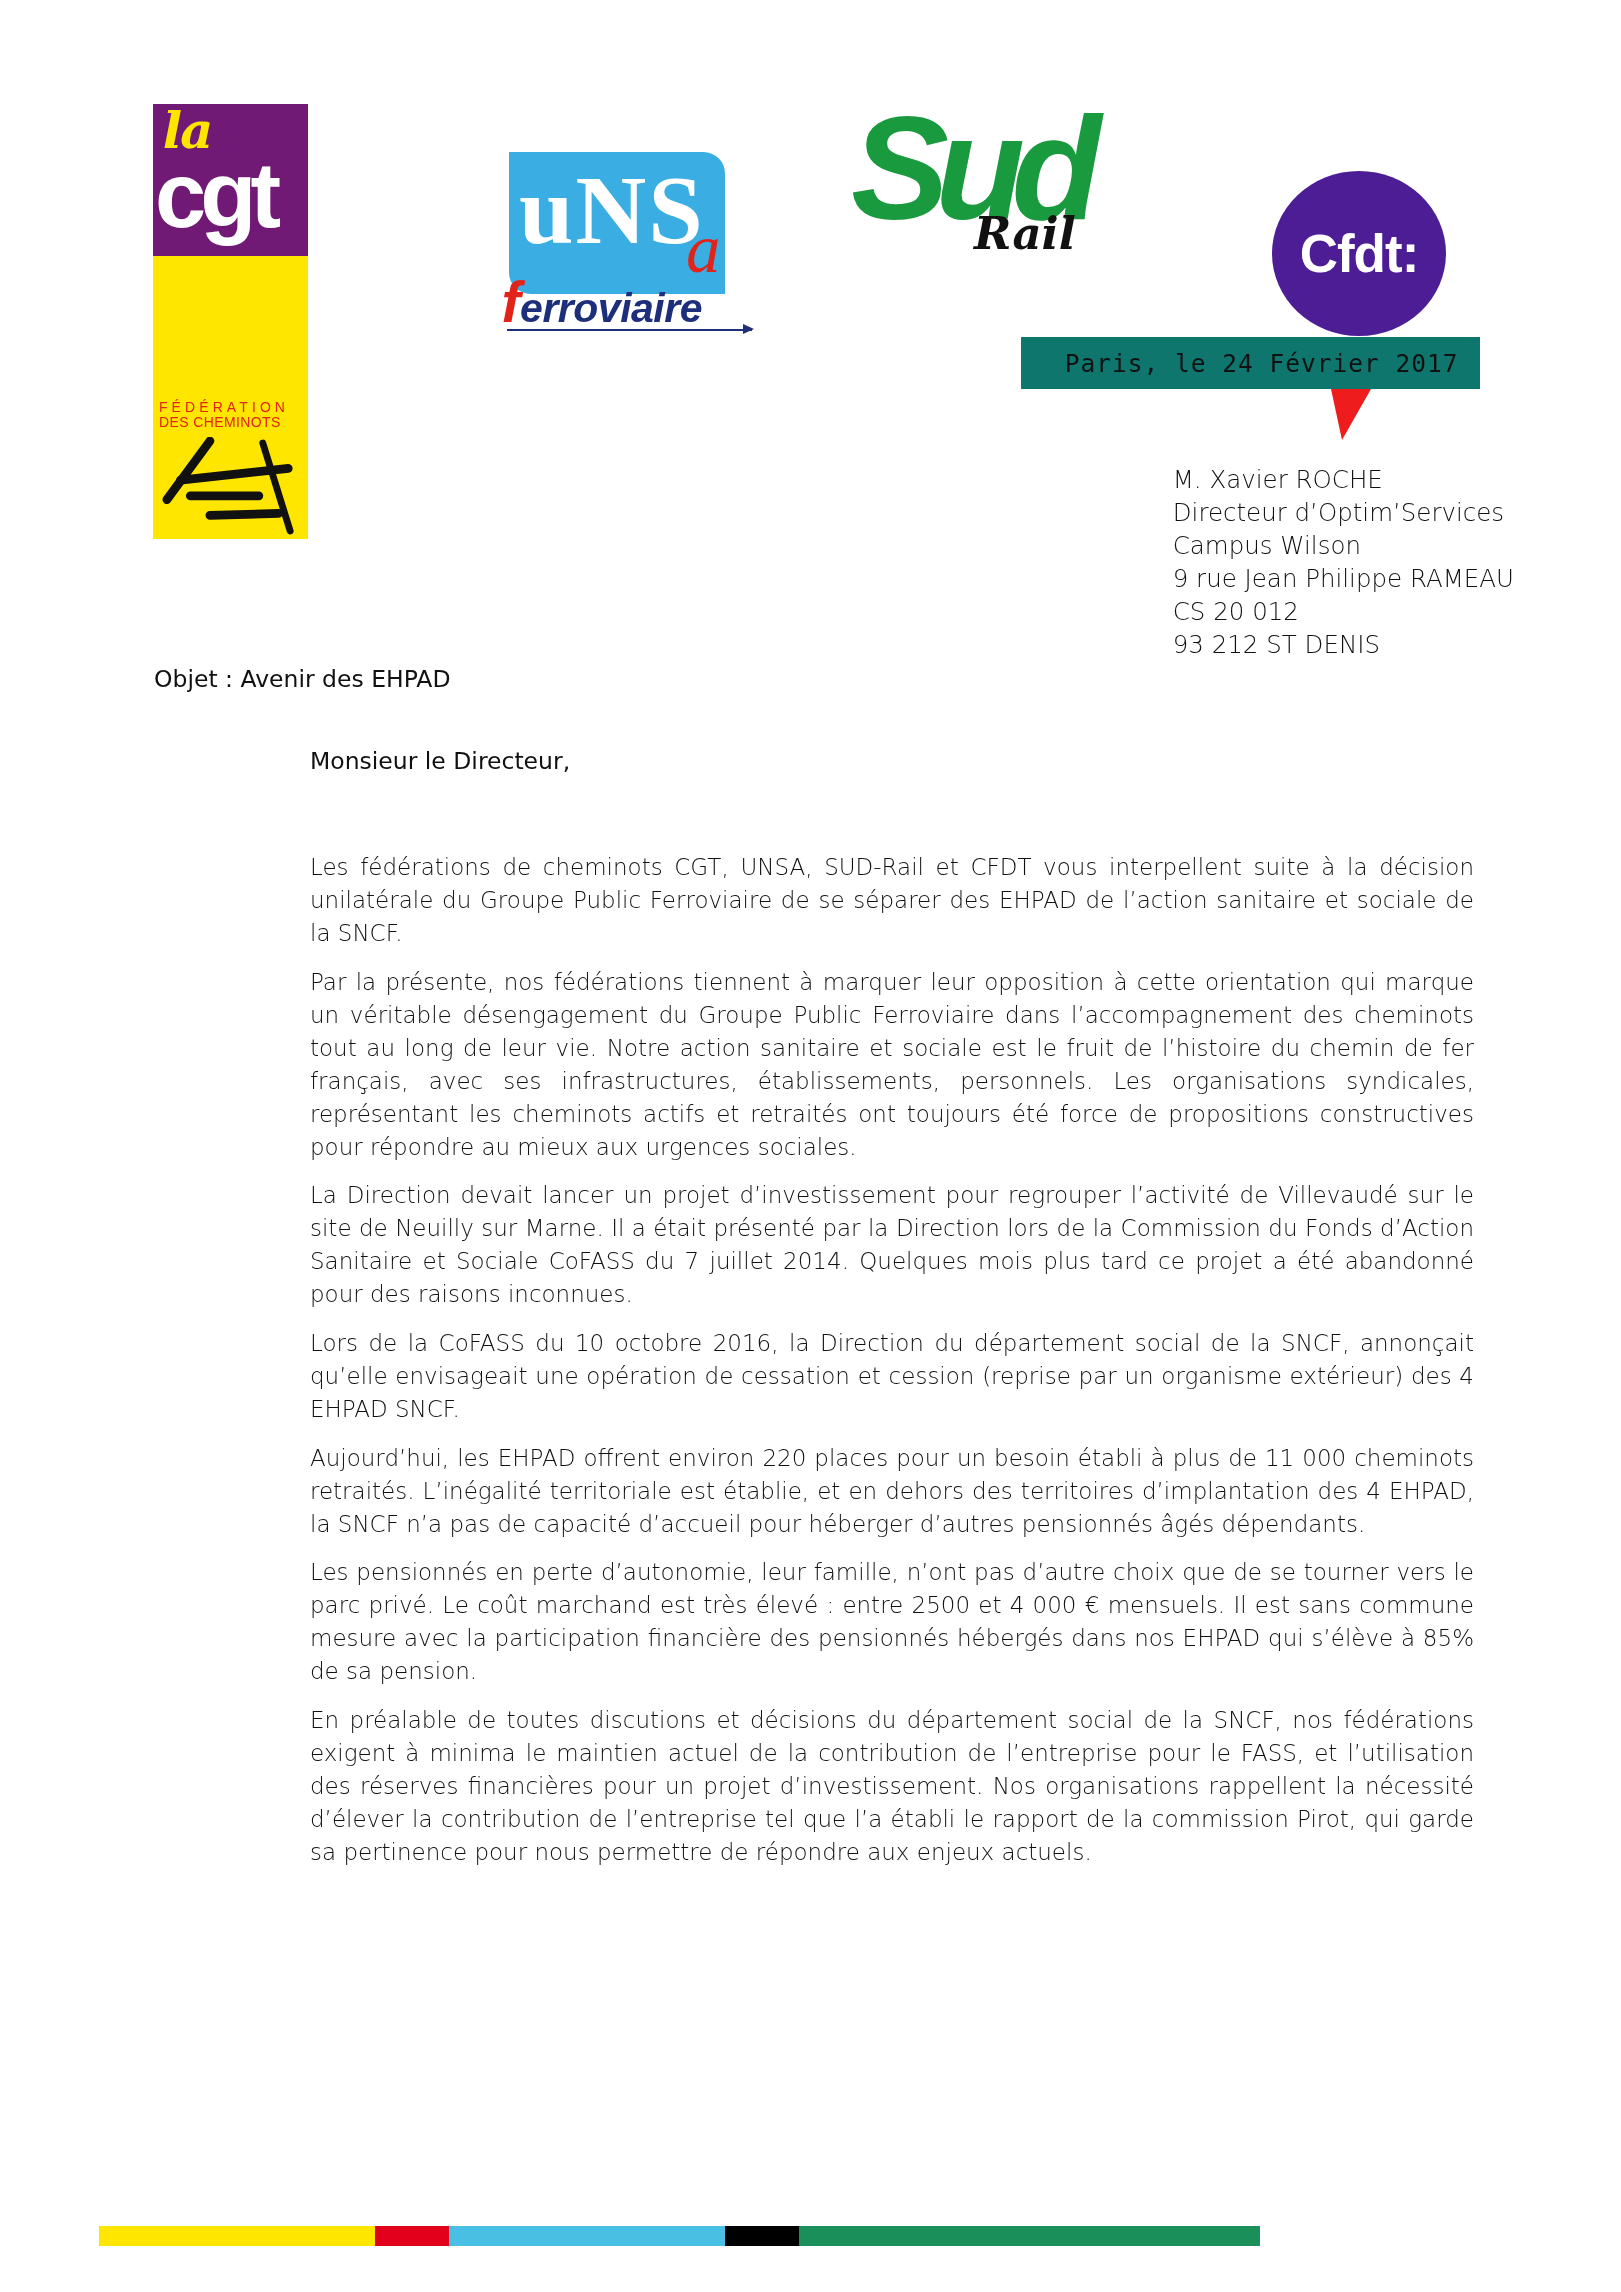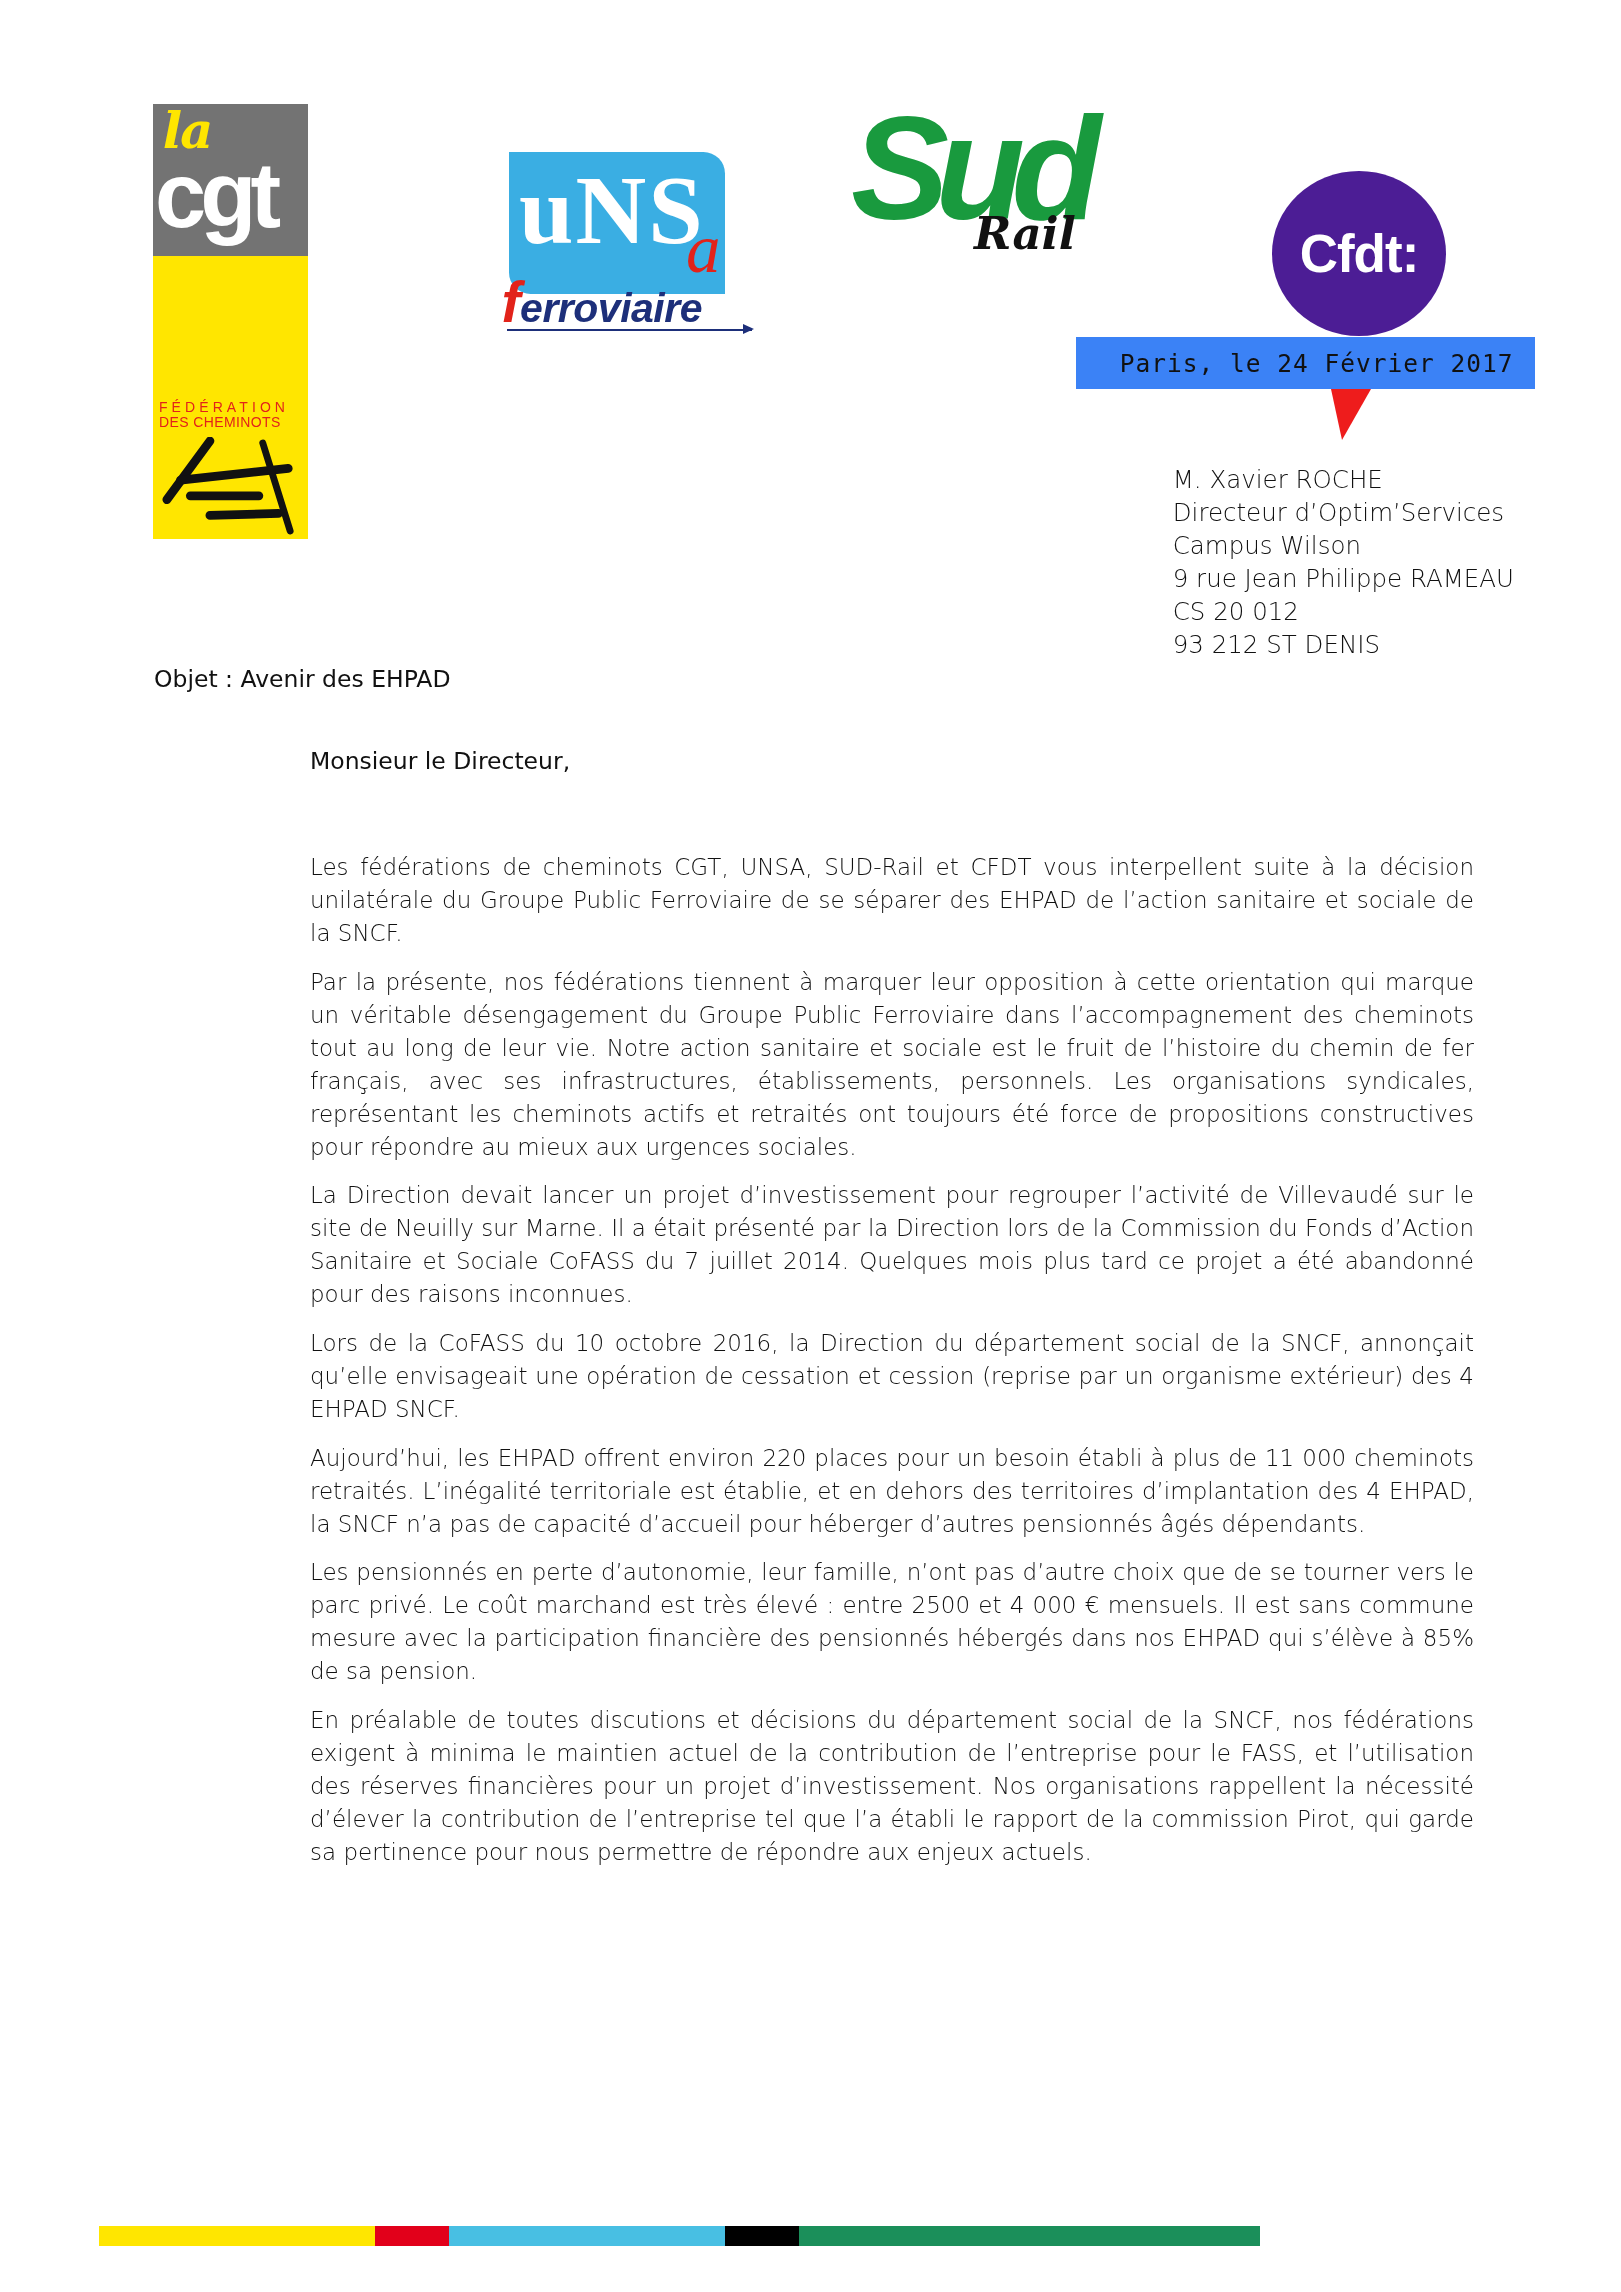--- a/index.html
+++ b/index.html
@@ -2,21 +2,21 @@
 <html><head>
 <meta charset="utf-8">
 <style>
   html, body { margin: 0; padding: 0; background: #ffffff; }
   body { width: 1621px; height: 2293px; position: relative; overflow: hidden;
          font-family: "DejaVu Sans", sans-serif; color: #111; }
   .abs { position: absolute; }
 
   
   .cgt { left: 153px; top: 104px; width: 155px; height: 435px; background: #ffe600; }
-  .cgt .top { position: absolute; left: 0; top: 0; width: 155px; height: 152px; background: #737373; }
+  .cgt .top { position: absolute; left: 0; top: 0; width: 155px; height: 152px; background: #701a75; }
   .cgt .la { position: absolute; left: 9.8px; top: -3.9px; font-family: "DejaVu Serif", serif; font-style: italic;
              font-weight: bold; font-size: 51px; color: #ffe600; letter-spacing: -2px; }
   .cgt .cgtword { position: absolute; left: 2px; top: 45px; font-family: "Liberation Sans", sans-serif;
                   font-weight: bold; font-size: 92px; color: #fff; letter-spacing: -5.9px; line-height: 1; }
   .cgt .fed { position: absolute; left: 5.9px; top: 296px; width: 147px; font-family: "Liberation Sans", sans-serif;
               font-size: 14px; color: #e2231a; line-height: 14.7px; }
   .cgt .fed1 { letter-spacing: 4.1px; }
   .cgt .fed2 { letter-spacing: 0.4px; }
   .cgt svg { position: absolute; left: 7.8px; top: 333px; }
 
@@ -41,21 +41,21 @@
                font-style: italic; font-weight: bold; font-size: 147px; color: #199a3e; letter-spacing: -13.7px; line-height: 1; }
   .sud .rail { position: absolute; left: 123px; top: 98px; font-family: "DejaVu Serif", serif; font-style: italic;
                font-weight: bold; font-size: 45px; color: #111; line-height: 1; }
 
   
   .cfdt { left: 1272px; top: 171px; width: 174px; height: 165px; border-radius: 50%; background: #4c1d95;
           display: flex; align-items: center; justify-content: center; }
   .cfdt span { font-family: "Liberation Sans", sans-serif; font-weight: bold; font-size: 53px; color: #fff; letter-spacing: -1px; }
 
   
-  .datebar { left: 1076px; top: 337px; width: 459px; height: 52px; background: #3b82f6; }
+  .datebar { left: 1021px; top: 337px; width: 459px; height: 52px; background: #0f766e; }
   .datebar span { position: absolute; right: 21.6px; top: 11.8px; font-family: "DejaVu Sans Mono", monospace;
                   font-size: 24.5px; color: #111; letter-spacing: 1px; }
   .tri { left: 1331px; top: 389px; width: 0; height: 0; border-top: 51px solid #ee1c1c; border-left: 11.8px solid transparent;
          border-right: 29px solid transparent; }
 
   
   .address { right: 107px; top: 463px; font-family: "DejaVu Sans", sans-serif;
              font-size: 24.5px; line-height: 33px; color: #111; font-weight: 300; }
   .address div { white-space: nowrap; }
 

